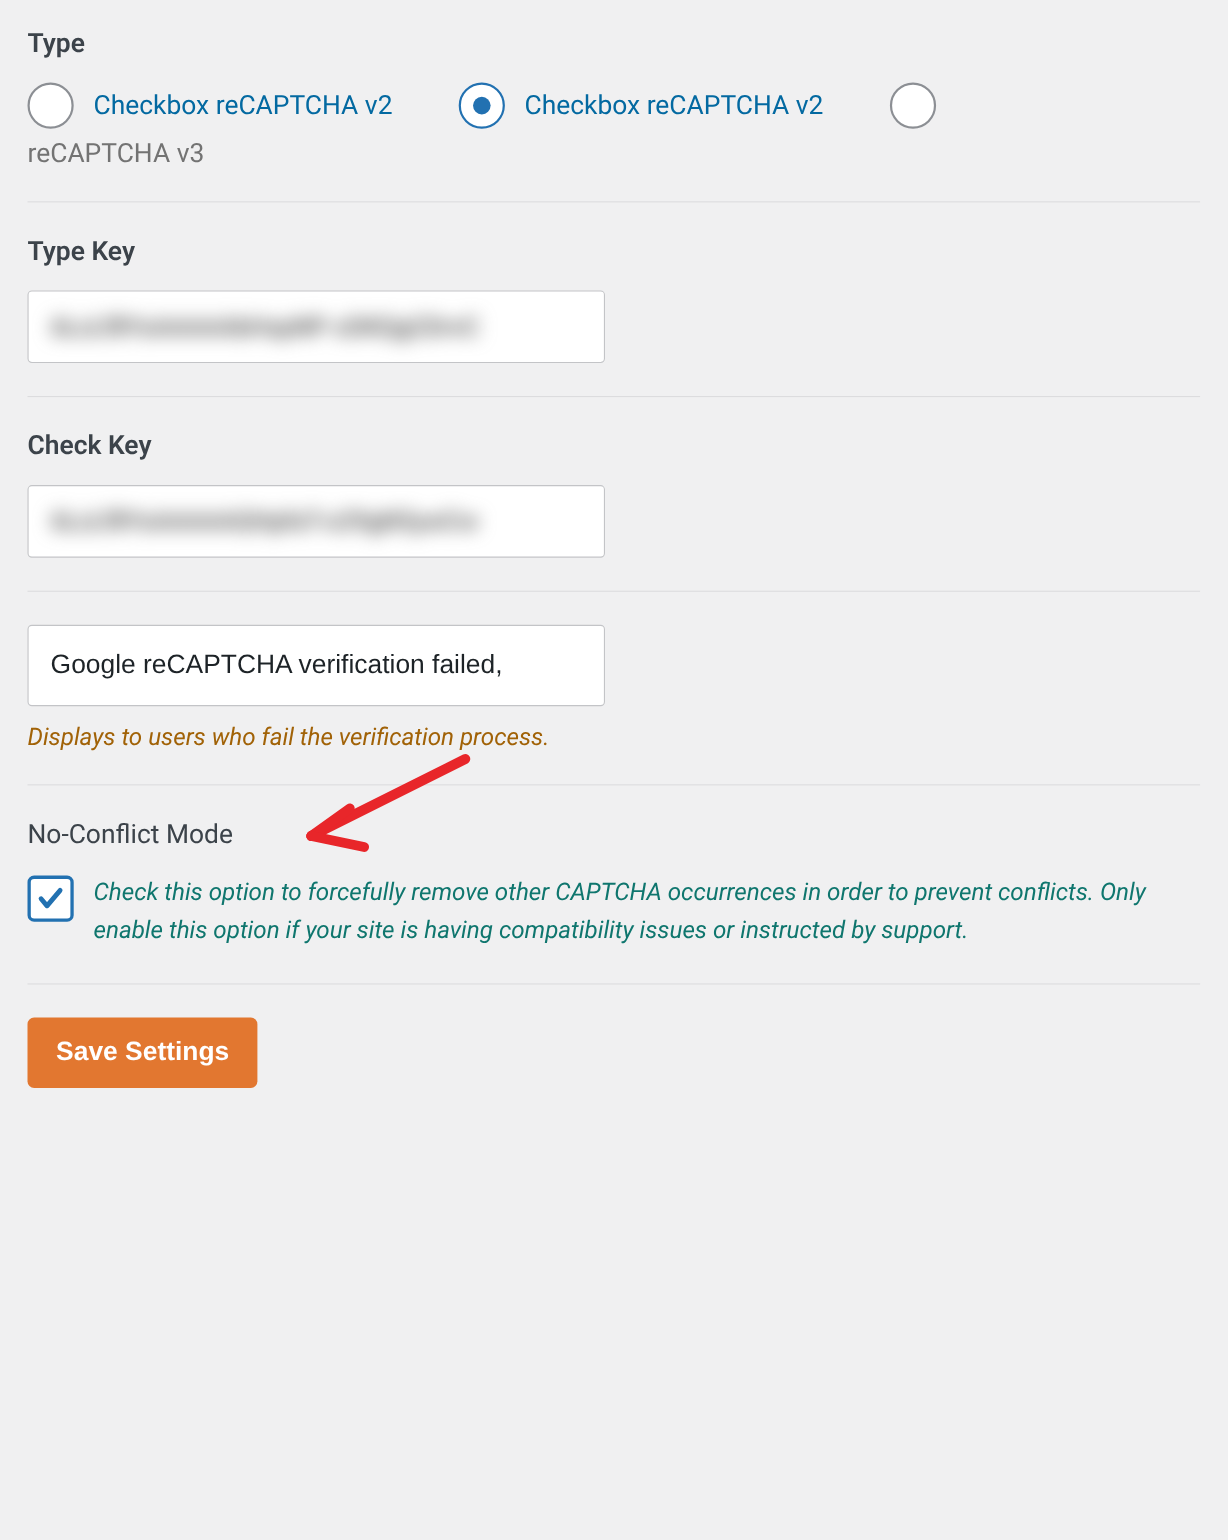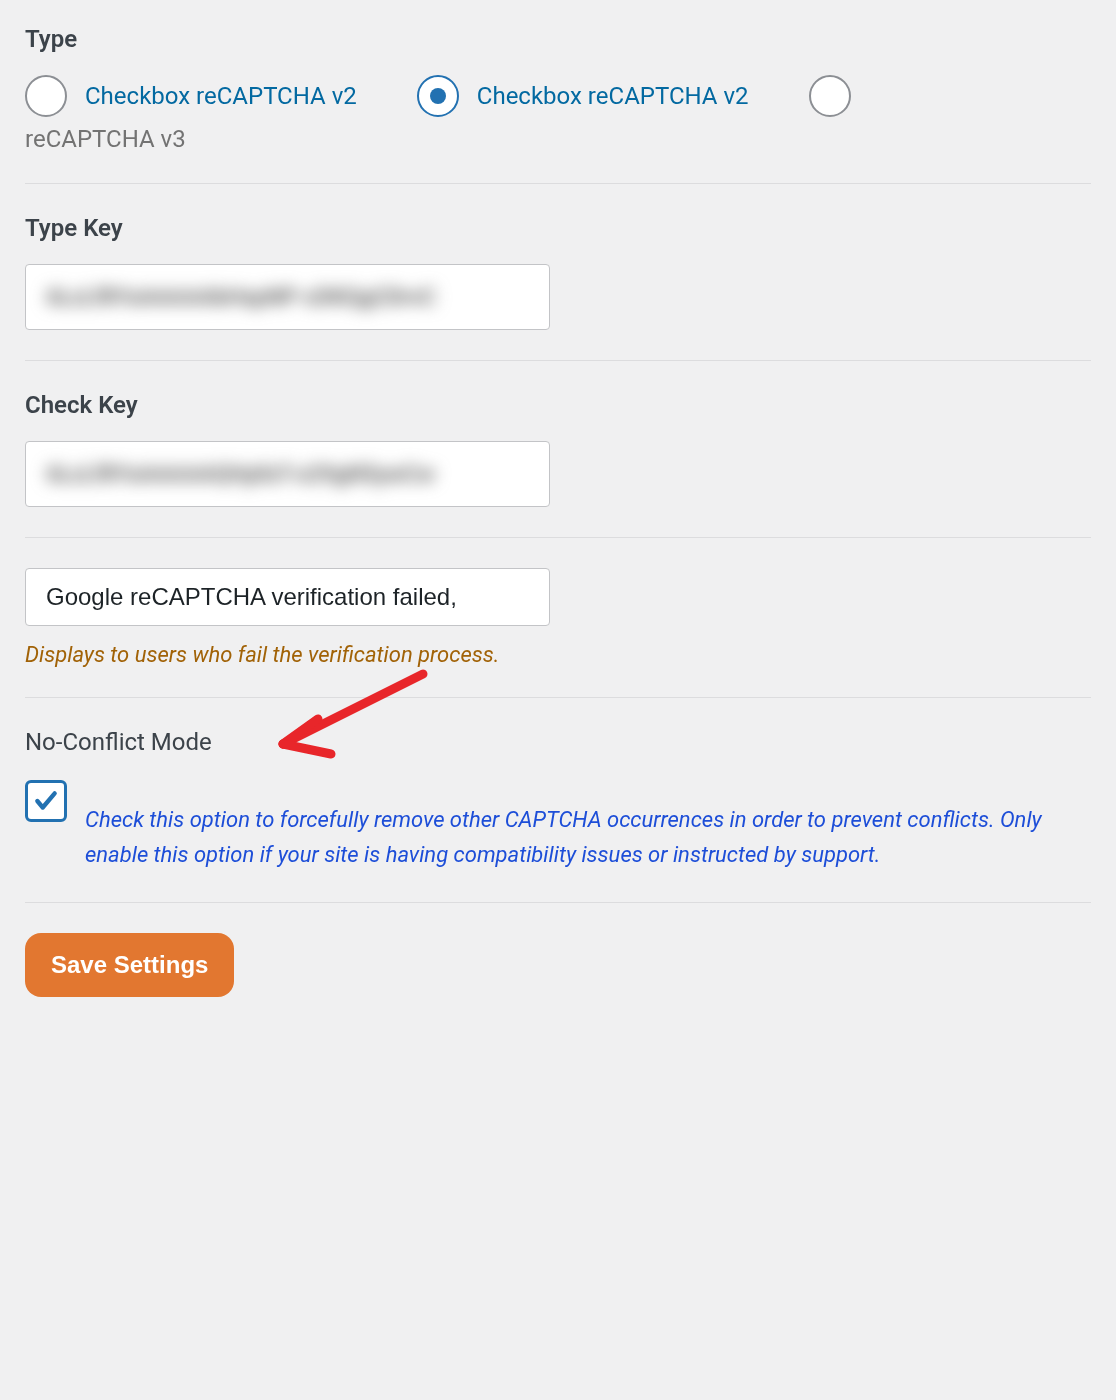--- a/index.html
+++ b/index.html
@@ -66,21 +66,21 @@
       font-size: 24px;
       color: #0369a1;
     }
     .radio-label-line2 {
       font-size: 24px;
       color: #737373;
       width: 100%;
     }
     .text-input {
       width: 525px;
-      height: 58px;
+      height: 74px;
       padding: 0 20px;
       font-size: 24px;
       border: 1px solid #c3c4c7;
       border-radius: 4px;
       background: #fff;
       color: #1d2327;
     }
     .blurred-input {
       width: 525px;
       height: 66px;
@@ -142,30 +142,29 @@
       cursor: pointer;
       flex-shrink: 0;
       margin-top: 2px;
     }
     .checkmark {
       width: 26px;
       height: 26px;
     }
     .checkbox-desc {
       font-size: 22px;
-      color: #1d4ed8;
+      color: #0f766e;
       font-style: italic;
       line-height: 1.6;
-      margin-top: 24px;
     }
     .save-button {
       background: #e27730;
       color: #fff;
       border: none;
-      border-radius: 16px;
+      border-radius: 6px;
       font-size: 24px;
       font-weight: 600;
       padding: 18px 26px;
       cursor: pointer;
     }
   </style>
 </head>
 <body>
 
 

